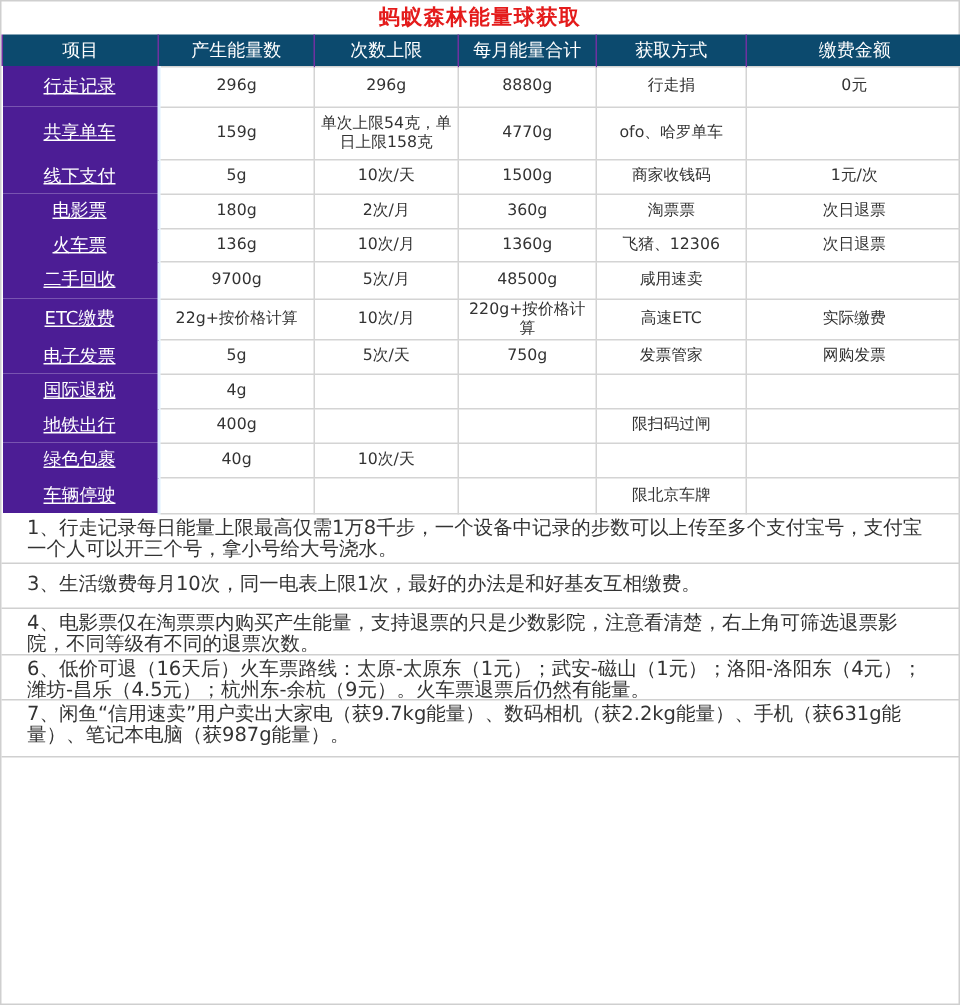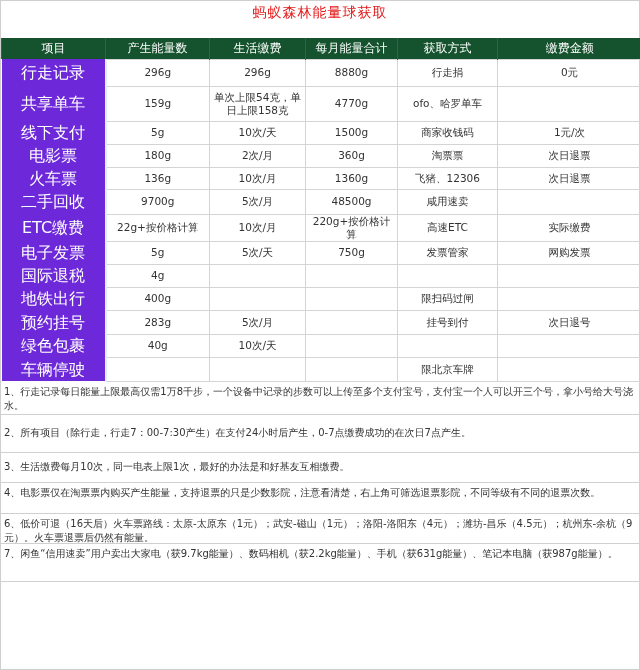--- a/index.html
+++ b/index.html
@@ -1,46 +1,46 @@
 <!DOCTYPE html>
 <html><head>
 <meta charset="utf-8">
 <style>
   * { box-sizing: border-box; margin: 0; padding: 0; }
   html, body { width: 640px; height: 670px; background: #ffffff; overflow: hidden; }
   body { font-family: "DejaVu Sans", "Liberation Sans", sans-serif; color: #222; }
   .sheet { position: relative; width: 640px; height: 670px; border: 1px solid #cfcfcf; }
-  .title { height: 37px; line-height: 22px; text-align: center; color: #e41b1b; font-weight: normal; font-size: 14px; letter-spacing: 1px; }
+  .title { height: 22px; line-height: 22px; text-align: center; color: #e41b1b; font-weight: bold; font-size: 14px; letter-spacing: 1px; }
   table.energy { border-collapse: collapse; width: 640px; table-layout: fixed; }
-  table.energy th { background: #14532d; color: #fff; font-weight: normal; font-size: 12px; height: 21px; text-align: center; border-left: 1px solid #7030a0; }
+  table.energy th { background: #0c4a6e; color: #fff; font-weight: normal; font-size: 12px; height: 21px; text-align: center; border-left: 1px solid #7030a0; }
   table.energy td { font-size: 10.5px; text-align: center; border: 1px solid #d4d4d4; vertical-align: middle; line-height: 13px; color: #333; padding: 0 4px; }
-  table.energy td.item { background: #6d28d9; color: #fff; font-size: 16px; border: none; border-right: 2px solid #dff1ff; }
+  table.energy td.item { background: #4c1d95; color: #fff; font-size: 12px; border: none; border-right: 2px solid #dff1ff; text-decoration: underline; }
   .notes { width: 640px; }
-  .note { font-size: 10px; line-height: 14px; color: #333; border-bottom: 1px solid #d0d0d0; padding: 3px 3px; display: flex; align-items: flex-start; }
+  .note { font-size: 13px; line-height: 14px; color: #333; border-bottom: 1px solid #d0d0d0; padding: 3px 17px; display: flex; align-items: flex-start; }
 </style>
 </head>
 <body>
 
 <div class="sheet">
   <div class="title">蚂蚁森林能量球获取</div>
 
   <table class="energy">
     <colgroup>
       <col style="width:104px">
         <col style="width:104px">
         <col style="width:96px">
       <col style="width:92px">
         <col style="width:100px">
         <col style="width:144px">
     </colgroup>
     <thead>
       <tr>
         <th>项目</th>
         <th>产生能量数</th>
-        <th>生活缴费</th>
+        <th>次数上限</th>
         <th>每月能量合计</th>
         <th>获取方式</th>
         <th>缴费金额</th>
       </tr>
     </thead>
     <tbody>
       <tr style="height:27px">
         <td class="item">行走记录</td>
         <td>296g</td>
         <td>296g</td>
@@ -113,28 +113,20 @@
         <td></td>
       </tr>
       <tr style="height:23px">
         <td class="item">地铁出行</td>
         <td>400g</td>
         <td></td>
         <td></td>
         <td>限扫码过闸</td>
         <td></td>
       </tr>
-      <tr style="height:24px">
-        <td class="item">预约挂号</td>
-        <td>283g</td>
-        <td>5次/月</td>
-        <td></td>
-        <td>挂号到付</td>
-        <td>次日退号</td>
-      </tr>
       <tr style="height:23px">
         <td class="item">绿色包裹</td>
         <td>40g</td>
         <td>10次/天</td>
         <td></td>
         <td></td>
         <td></td>
       </tr>
       <tr style="height:24px">
         <td class="item">车辆停驶</td>
@@ -142,19 +134,18 @@
         <td></td>
         <td></td>
         <td>限北京车牌</td>
         <td></td>
       </tr>
     </tbody>
   </table>
 
   <div class="notes">
     <div class="note" style="height:33px">1、行走记录每日能量上限最高仅需1万8千步，一个设备中记录的步数可以上传至多个支付宝号，支付宝一个人可以开三个号，拿小号给大号浇水。</div>
-    <div class="note" style="height:38px; align-items:center">2、所有项目（除行走，行走7：00-7:30产生）在支付24小时后产生，0-7点缴费成功的在次日7点产生。</div>
     <div class="note" style="height:30px; align-items:center">3、生活缴费每月10次，同一电表上限1次，最好的办法是和好基友互相缴费。</div>
     <div class="note" style="height:31px">4、电影票仅在淘票票内购买产生能量，支持退票的只是少数影院，注意看清楚，右上角可筛选退票影院，不同等级有不同的退票次数。</div>
     <div class="note" style="height:30px">6、低价可退（16天后）火车票路线：太原-太原东（1元）；武安-磁山（1元）；洛阳-洛阳东（4元）；潍坊-昌乐（4.5元）；杭州东-余杭（9元）。火车票退票后仍然有能量。</div>
     <div class="note" style="height:38px">7、闲鱼“信用速卖”用户卖出大家电（获9.7kg能量）、数码相机（获2.2kg能量）、手机（获631g能量）、笔记本电脑（获987g能量）。</div>
   </div>
 </div>
 
 </body></html>

